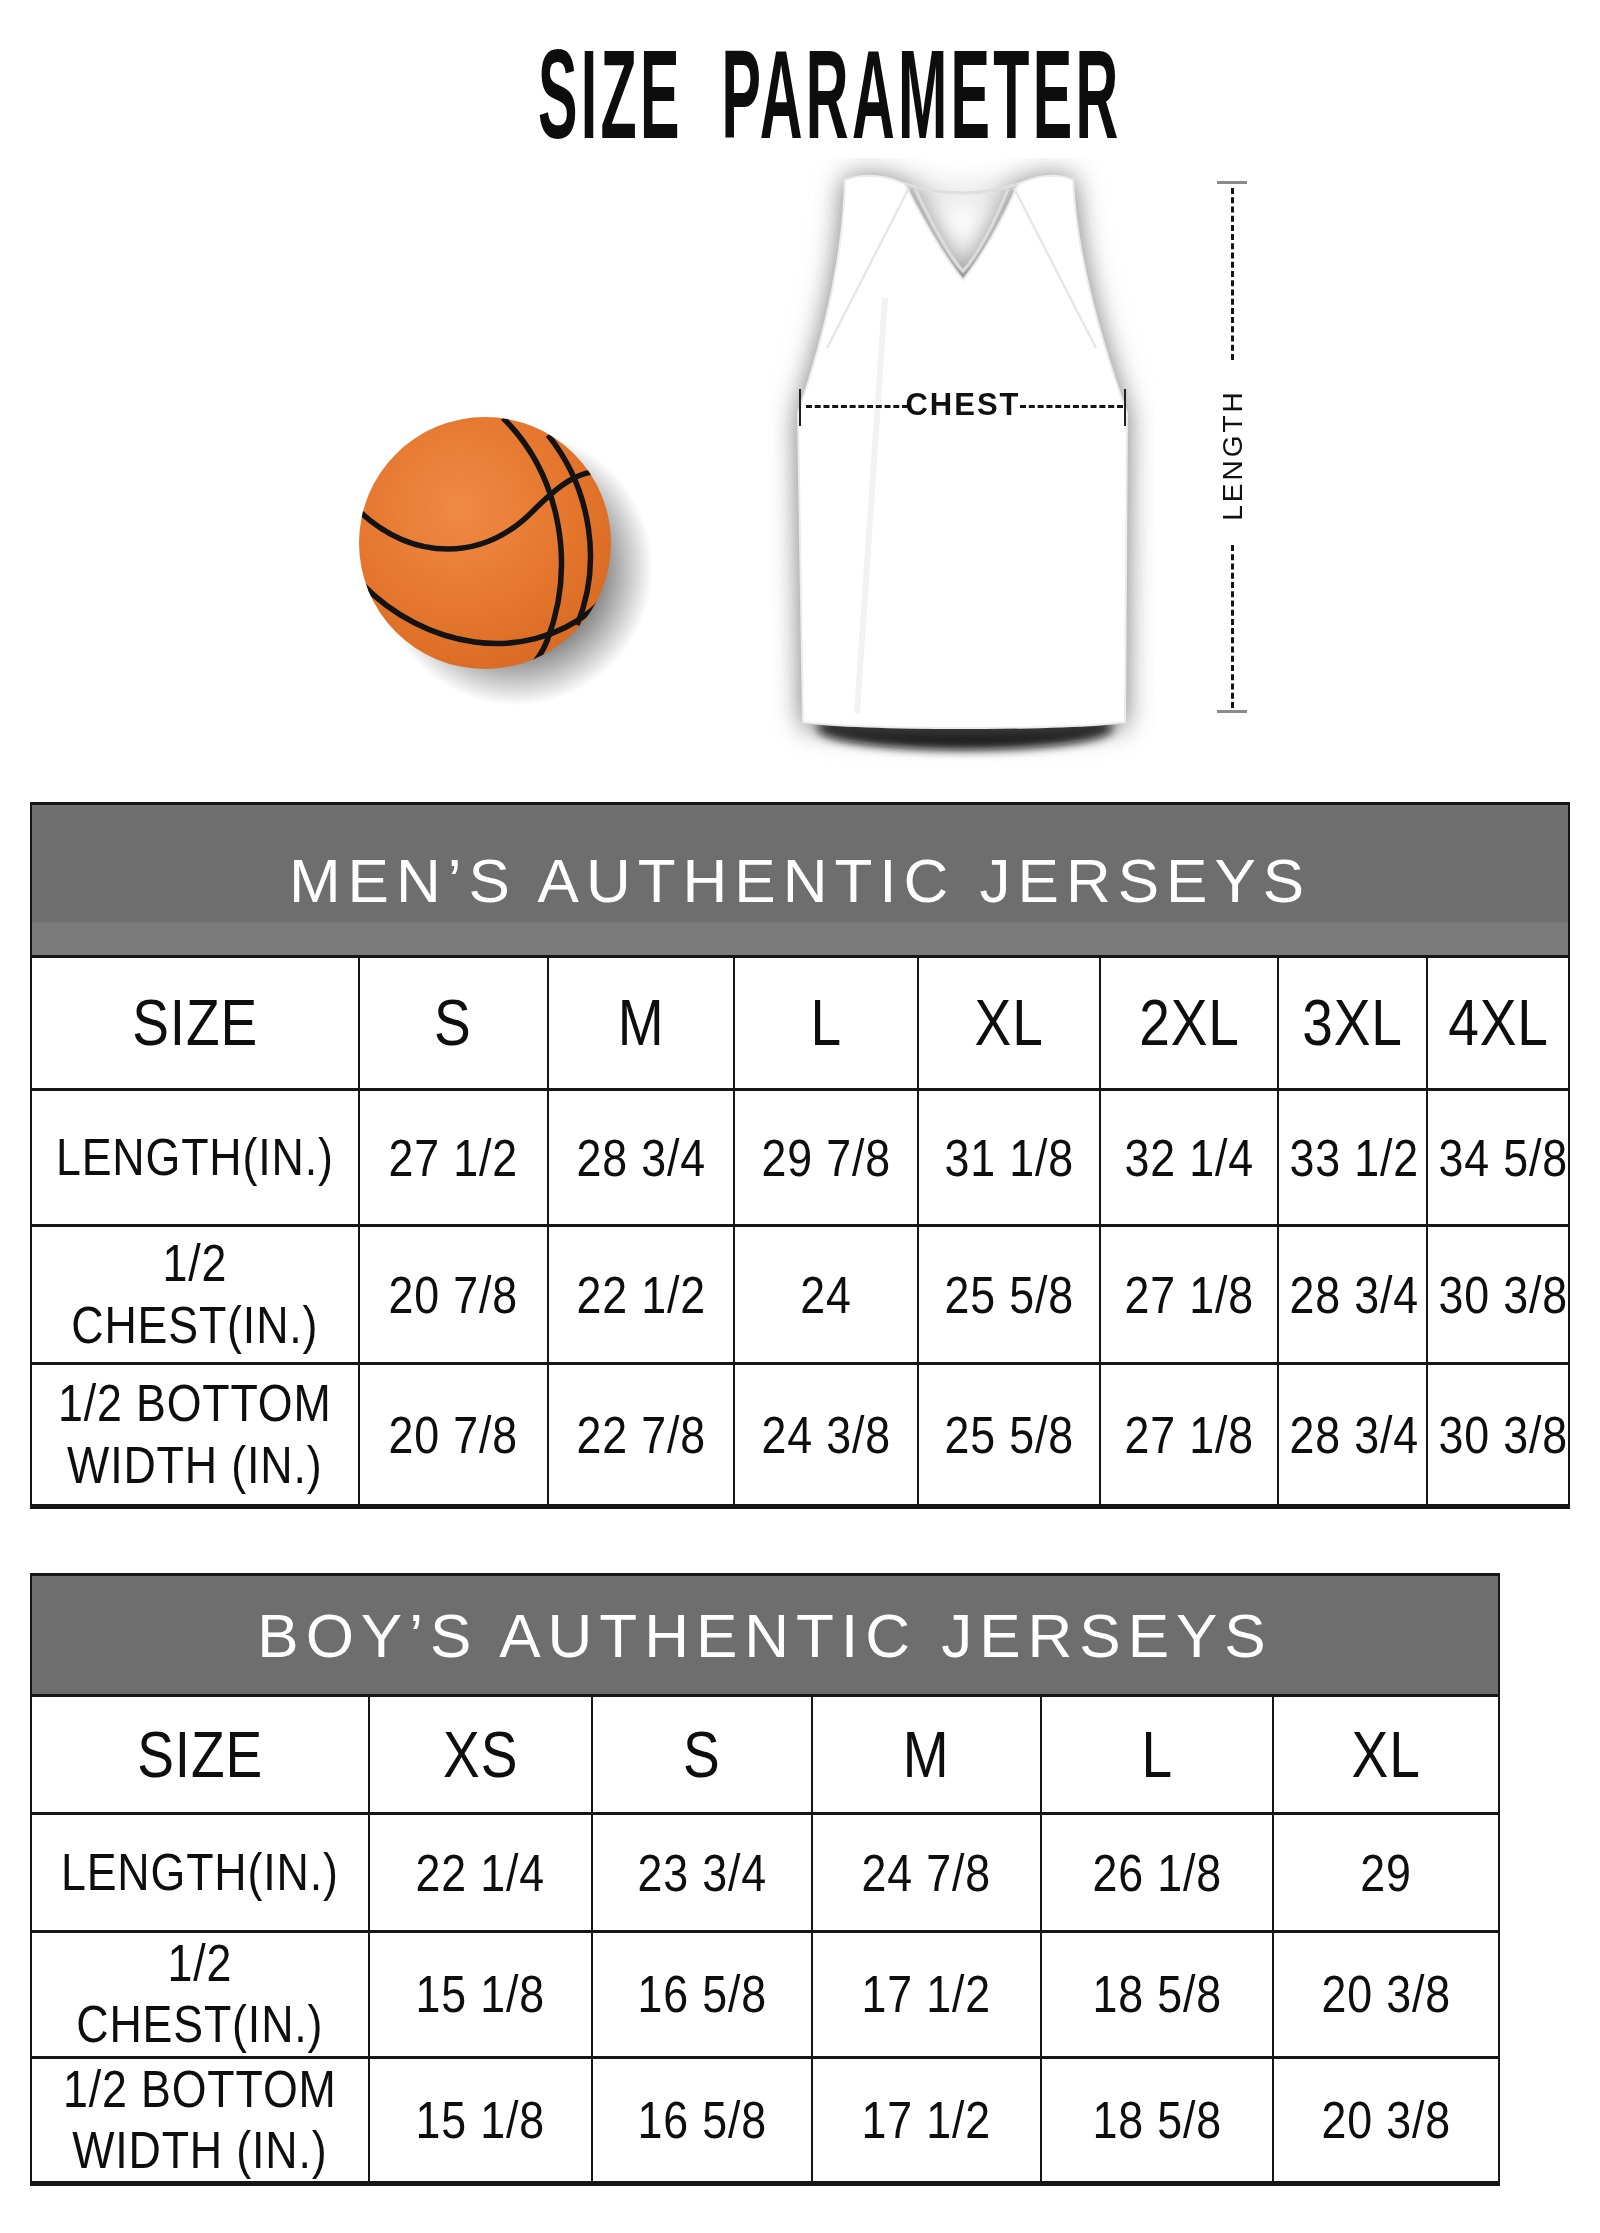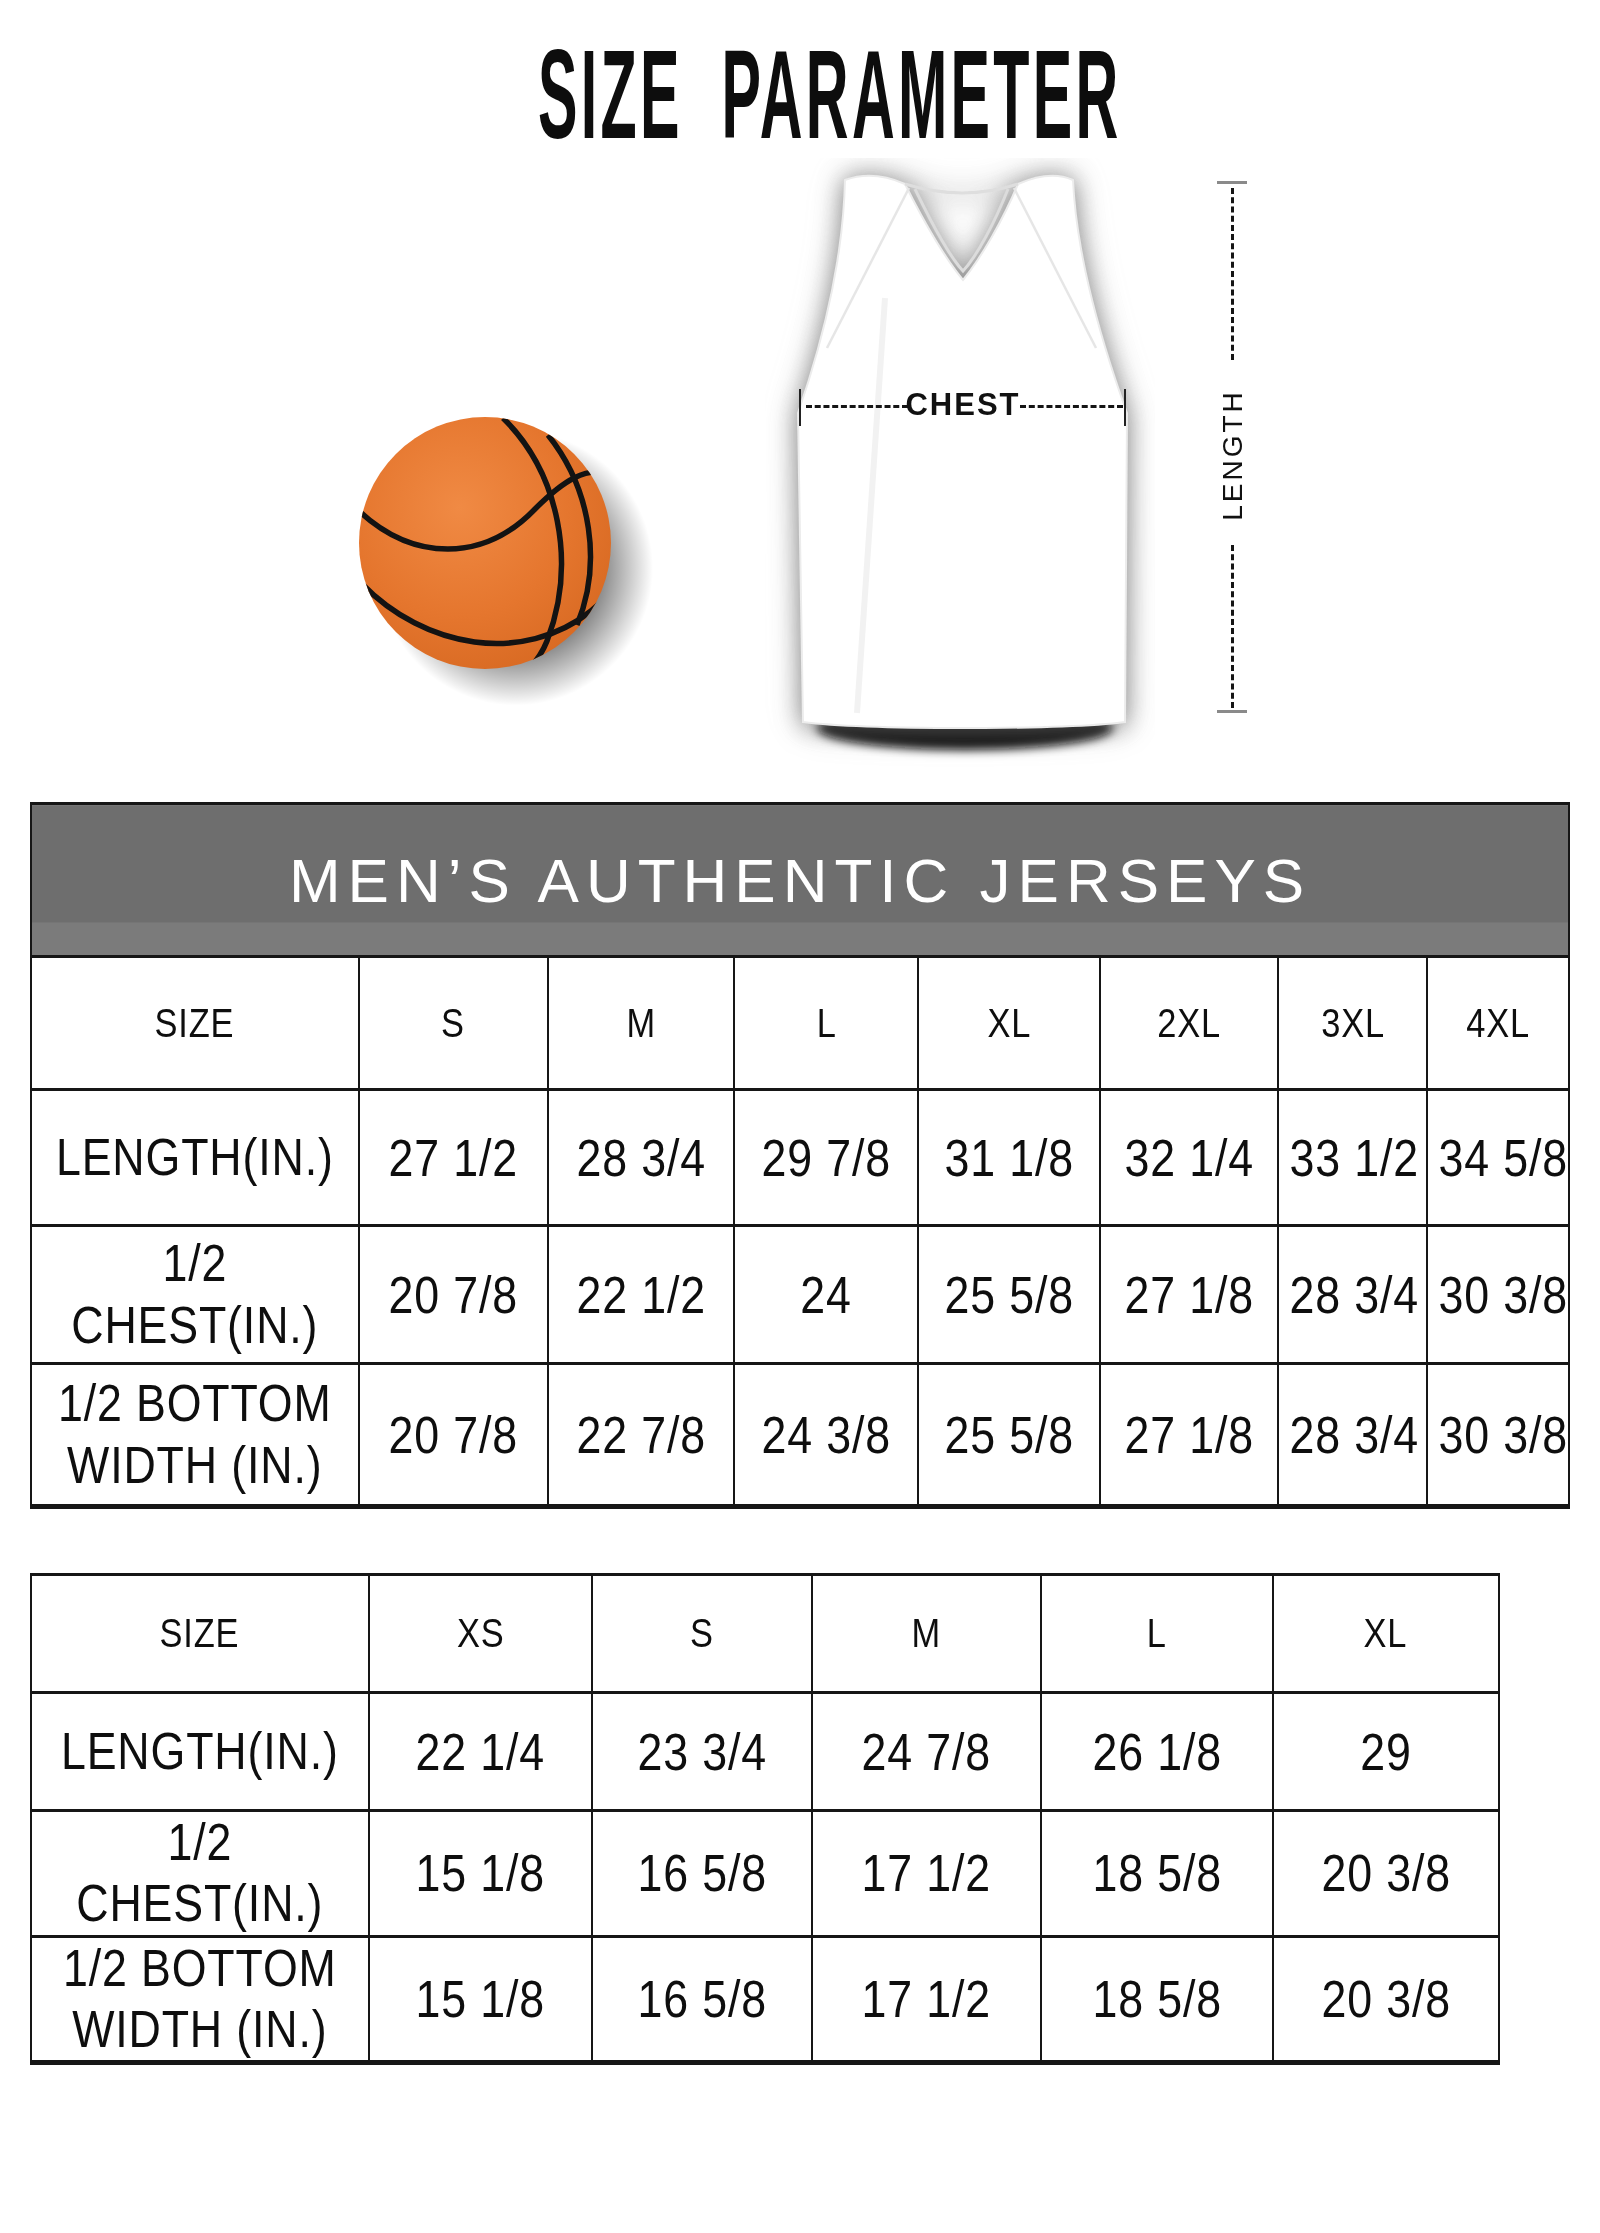--- a/index.html
+++ b/index.html
@@ -36,21 +36,21 @@
   
   table.size-table{position:absolute;border-collapse:collapse;table-layout:fixed;background:#fff;}
   table.mens{left:30px;top:802px;width:1540px;}
   table.boys{left:30px;top:1573px;width:1470px;}
   .size-table th,.size-table td{border:2px solid #161616;border-top-width:3px;border-bottom-width:3px;
       text-align:center;vertical-align:middle;font-weight:normal;padding:0;color:#0e0e0e;}
   table.size-table{border:2px solid #161616;border-bottom-width:5px;padding-left:6px;}
   tr.bar th{color:#ffffff;font-size:62px;letter-spacing:7px;font-weight:normal;}
   tr.bar.mens-bar th{height:150px;background:linear-gradient(#6e6e6e 0 78%,#7b7b7b 78% 100%);}
   tr.bar.boys-bar th{height:118px;background:#6e6e6e;}
-  tr.size-row th{font-size:40px;}
+  tr.size-row th{font-size:64px;}
   tr.mens-size{height:133px;}
   tr.mens-r1{height:136px;} tr.mens-r2{height:138px;} tr.mens-r3{height:143px;}
   tr.boys-size{height:118px;}
   tr.boys-r1{height:118px;} tr.boys-r2{height:108px;} tr.boys-r3{height:106px;}
   tr.data-row th,tr.data-row td{font-size:52px;text-align:center;}
   .cx{display:inline-block;transform:scaleX(0.86);transform-origin:center;
       white-space:nowrap;letter-spacing:1px;}
   .cx.wrap{white-space:normal;width:100%;line-height:1.18;}
 </style>
 </head>
@@ -189,20 +189,23 @@
   <table class="size-table boys">
     <colgroup>
       <col style="width:23.0%">
         <col style="width:15.2%">
         <col style="width:15.0%">
       <col style="width:15.6%">
         <col style="width:15.8%">
         <col style="width:15.4%">
     </colgroup>
     <thead>
+      <tr class="bar boys-bar">
+        <th colspan="6">BOY’S AUTHENTIC JERSEYS</th>
+      </tr>
       <tr class="size-row boys-size">
         <th><span class="cx">SIZE</span></th>
         <th><span class="cx">XS</span></th>
         <th><span class="cx">S</span></th>
         <th><span class="cx">M</span></th>
         <th><span class="cx">L</span></th>
         <th><span class="cx">XL</span></th>
       </tr>
     </thead>
     <tbody>

